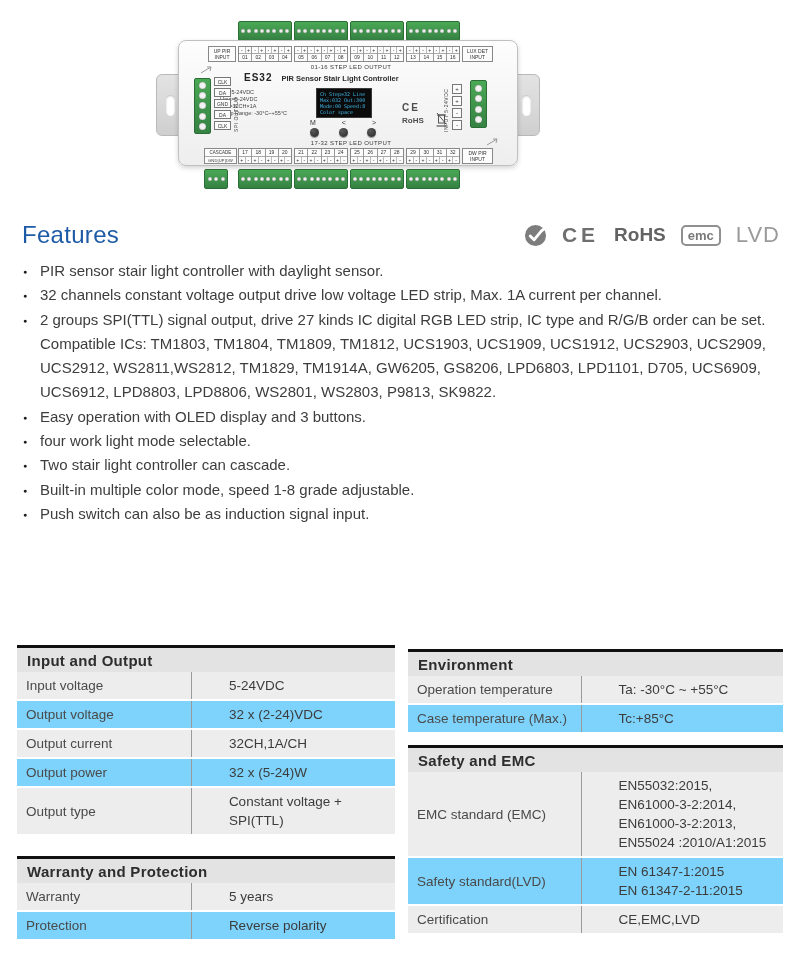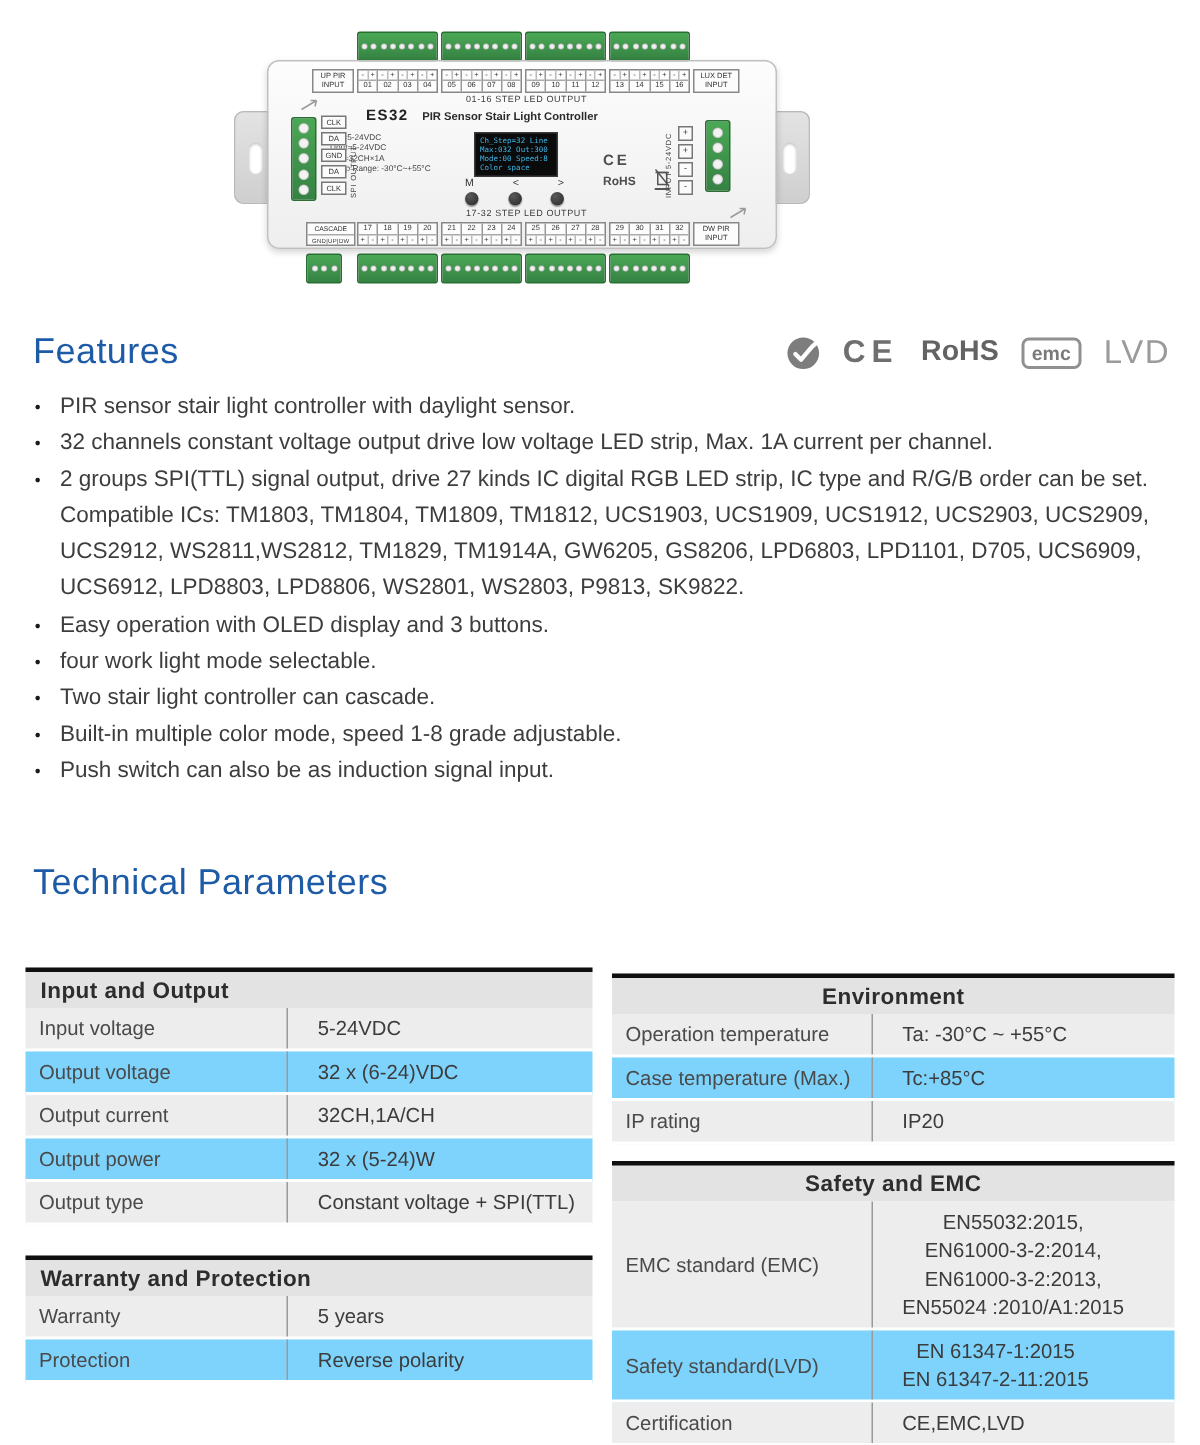--- a/index.html
+++ b/index.html
@@ -67,30 +67,30 @@
   
   .features { position:absolute; left:22px; top:259px; width:762px; list-style:none; }
   .features li { position:relative; font-size:15px; line-height:24.3px; color:#3d3d3d; padding-left:18px; }
   .features li::before { content:"●"; position:absolute; left:1px; top:1px; font-size:7px; color:#1a1a1a; }
 
   .tech-heading { position:absolute; left:22px; top:575px; }
 
   
   .tables { position:absolute; left:17px; top:645px; width:766px; display:flex; gap:13px; }
   .tcol-left { width:378px; }
-  .tcol-right { width:375px; margin-top:4px;text-align:center; }
+  .tcol-right { width:375px; margin-top:4px; }
   .ptable { width:100%; }
   .gap20 { margin-top:20px; }
   .gap11 { margin-top:11px; }
   .t-head { background:#e3e3e3; border-top:3px solid #101010; padding:4px 10px 3px; font-size:15px; font-weight:bold; color:#2d2d2d; letter-spacing:.3px; }
   .t-row { display:flex; align-items:stretch; min-height:26px; border-bottom:2px solid #fff; }
   .t-row.odd { background:#ededed; }
   .t-row.even { background:#7dd3fc; }
   .t-label { width:46%; padding:4px 6px 4px 9px; font-size:13.5px; color:#4a4a4a; display:flex; align-items:center; }
-  .t-value { flex:1; border-left:1px solid #9a9a9a; padding:4px 6px 4px 20px; font-size:13.5px; color:#3c3c3c; white-space:pre-line; display:flex; align-items:center; line-height:19px; }
+  .t-value { flex:1; border-left:1px solid #9a9a9a; padding:4px 6px 4px 37px; font-size:13.5px; color:#3c3c3c; white-space:pre-line; display:flex; align-items:center; line-height:19px; }
 </style>
 </head>
 <body>
 
 <div class="page">
 
   <div class="device">
     <div class="ear ear-left">
         <div class="hole"></div>
       </div>
@@ -532,33 +532,32 @@
       <li>PIR sensor stair light controller with daylight sensor.</li>
       <li>32 channels constant voltage output drive low voltage LED strip, Max. 1A current per channel.</li>
       <li>2 groups SPI(TTL) signal output, drive 27 kinds IC digital RGB LED strip, IC type and R/G/B order can be set. Compatible ICs: TM1803, TM1804, TM1809, TM1812, UCS1903, UCS1909, UCS1912, UCS2903, UCS2909, UCS2912, WS2811,WS2812, TM1829, TM1914A, GW6205, GS8206, LPD6803, LPD1101, D705, UCS6909, UCS6912, LPD8803, LPD8806, WS2801, WS2803, P9813, SK9822.</li>
       <li>Easy operation with OLED display and 3 buttons.</li>
       <li>four work light mode selectable.</li>
       <li>Two stair light controller can cascade.</li>
       <li>Built-in multiple color mode, speed 1-8 grade adjustable.</li>
       <li>Push switch can also be as induction signal input.</li>
     </ul>
 
-  <h2 class="sec-heading tech-heading">Technical Parameters</h2>
 
   <div class="tables">
     <div class="tcol-left">
       <div class="ptable">
           <div class="t-head">Input and Output</div>
           <div class="t-row odd">
             <div class="t-label">Input voltage</div>
             <div class="t-value">5-24VDC</div>
           </div>
           <div class="t-row even">
             <div class="t-label">Output voltage</div>
-            <div class="t-value">32 x (6-24)VDC</div>
+            <div class="t-value">32 x (2-24)VDC</div>
           </div>
           <div class="t-row odd">
             <div class="t-label">Output current</div>
             <div class="t-value">32CH,1A/CH</div>
           </div>
           <div class="t-row even">
             <div class="t-label">Output power</div>
             <div class="t-value">32 x (5-24)W</div>
           </div>
           <div class="t-row odd">
@@ -581,24 +580,20 @@
     <div class="tcol-right">
       <div class="ptable">
           <div class="t-head">Environment</div>
           <div class="t-row odd">
             <div class="t-label">Operation temperature</div>
             <div class="t-value">Ta: -30°C ~ +55°C</div>
           </div>
           <div class="t-row even">
             <div class="t-label">Case temperature (Max.)</div>
             <div class="t-value">Tc:+85°C</div>
-          </div>
-          <div class="t-row odd">
-            <div class="t-label">IP rating</div>
-            <div class="t-value">IP20</div>
           </div>
         </div>
       <div class="ptable gap11">
           <div class="t-head">Safety and EMC</div>
           <div class="t-row odd">
             <div class="t-label">EMC standard (EMC)</div>
             <div class="t-value">EN55032:2015,
 EN61000-3-2:2014,
 EN61000-3-2:2013,
 EN55024 :2010/A1:2015</div>

